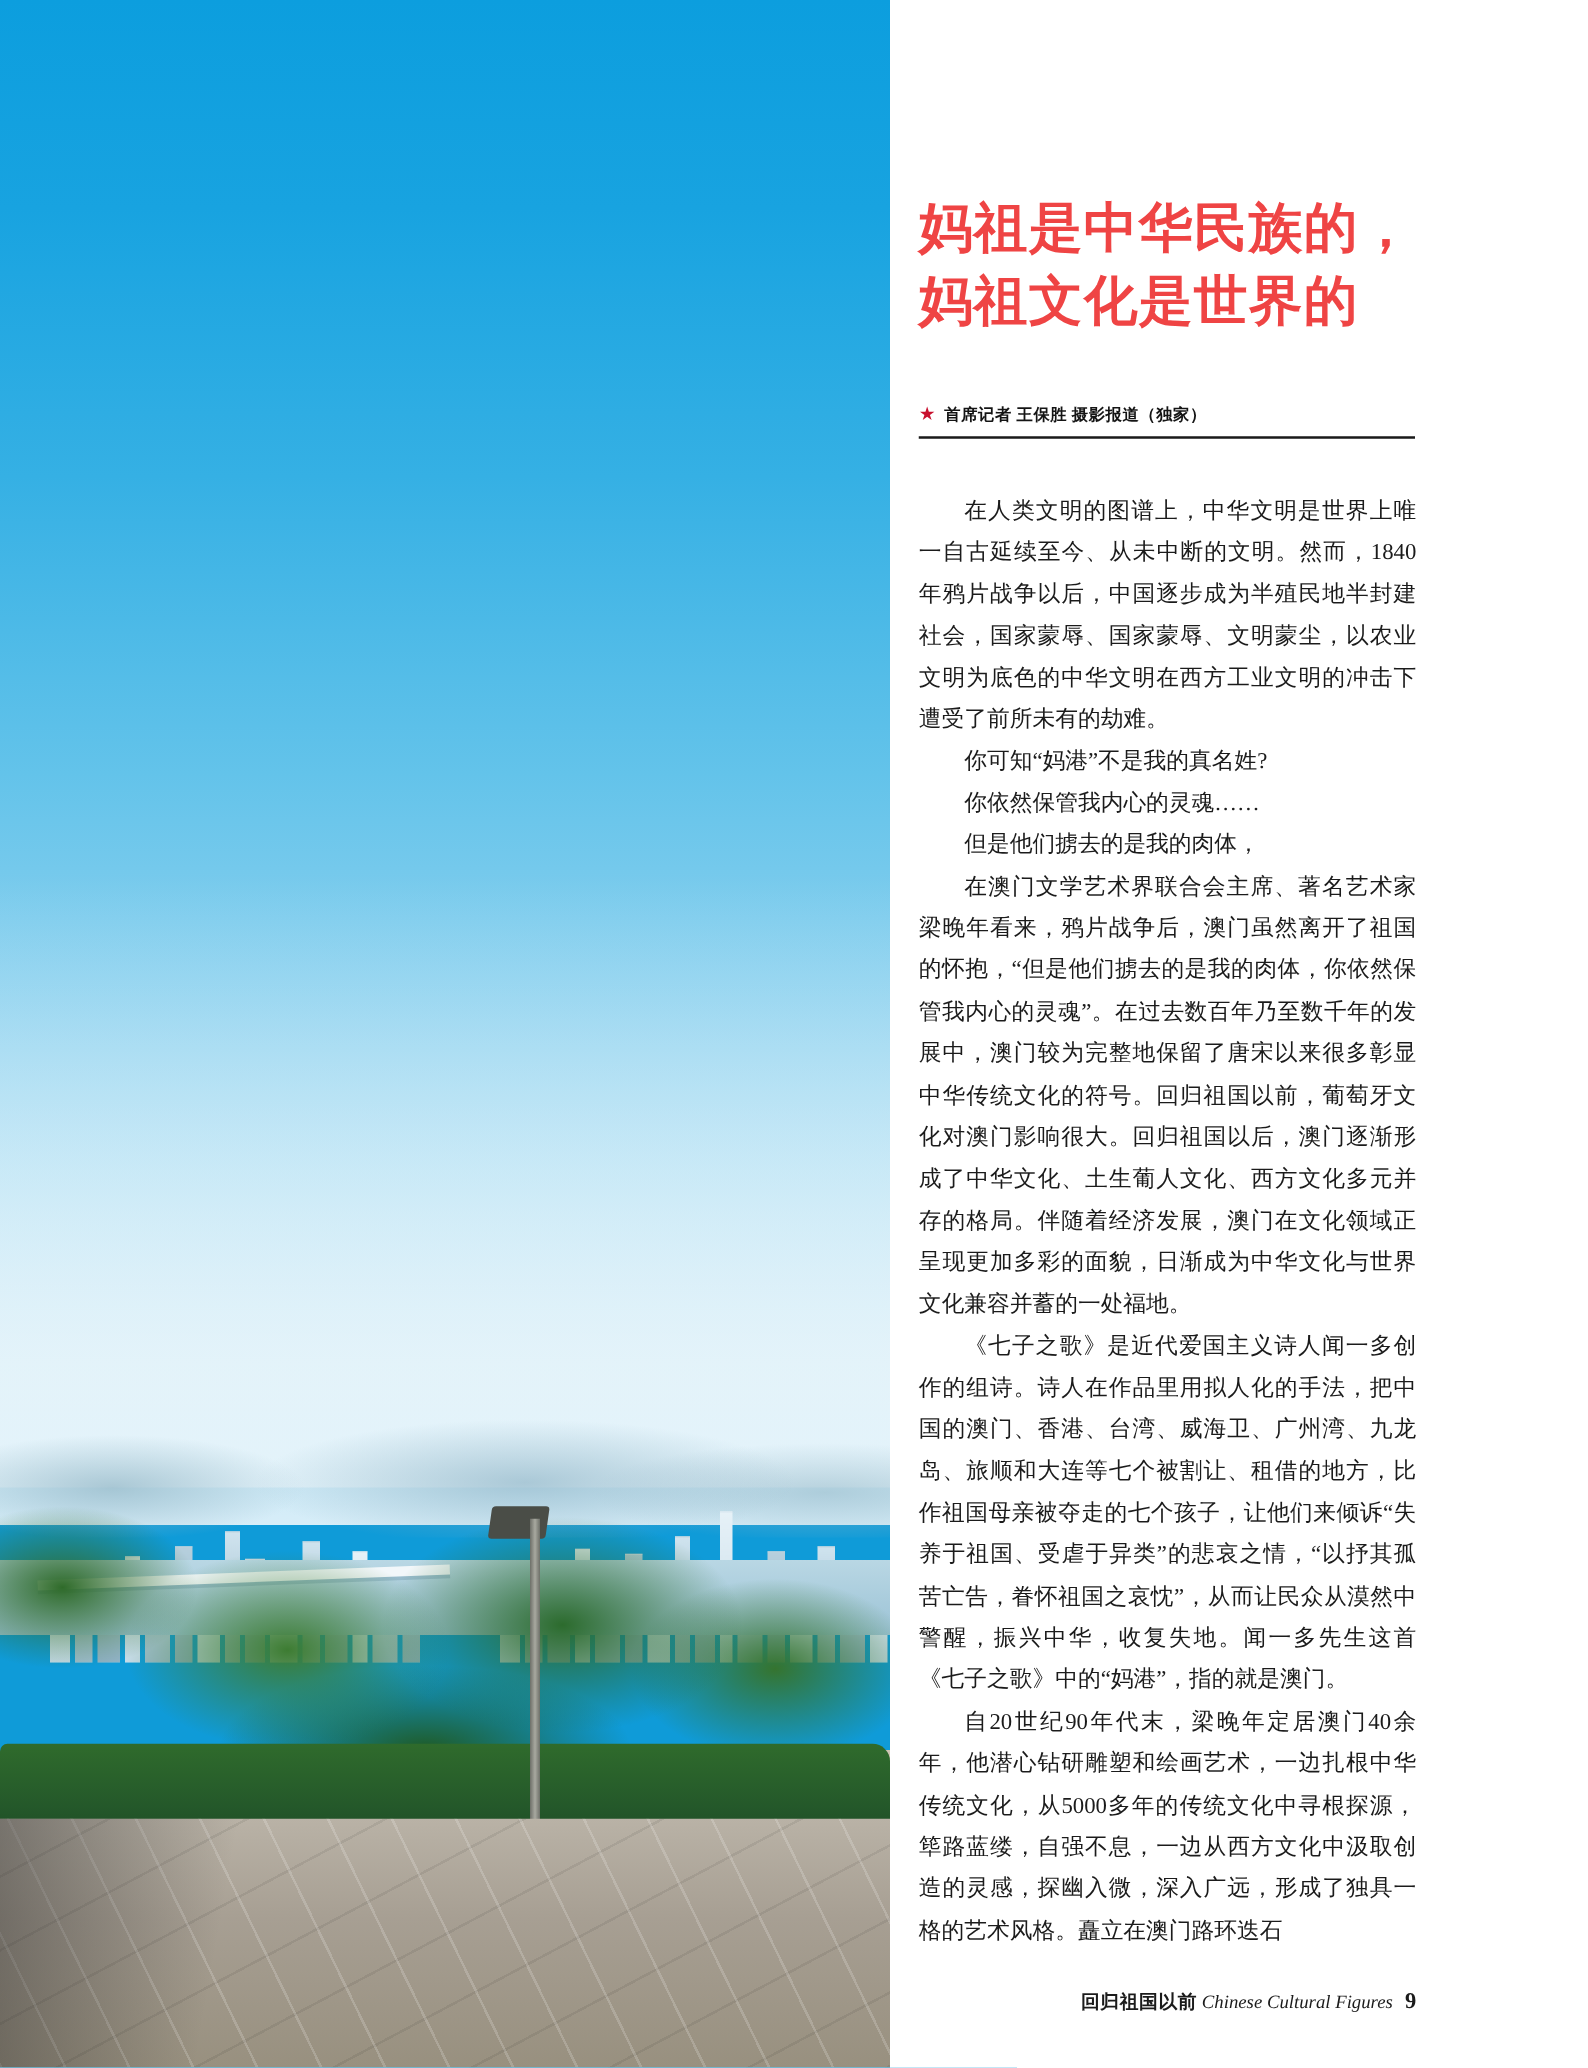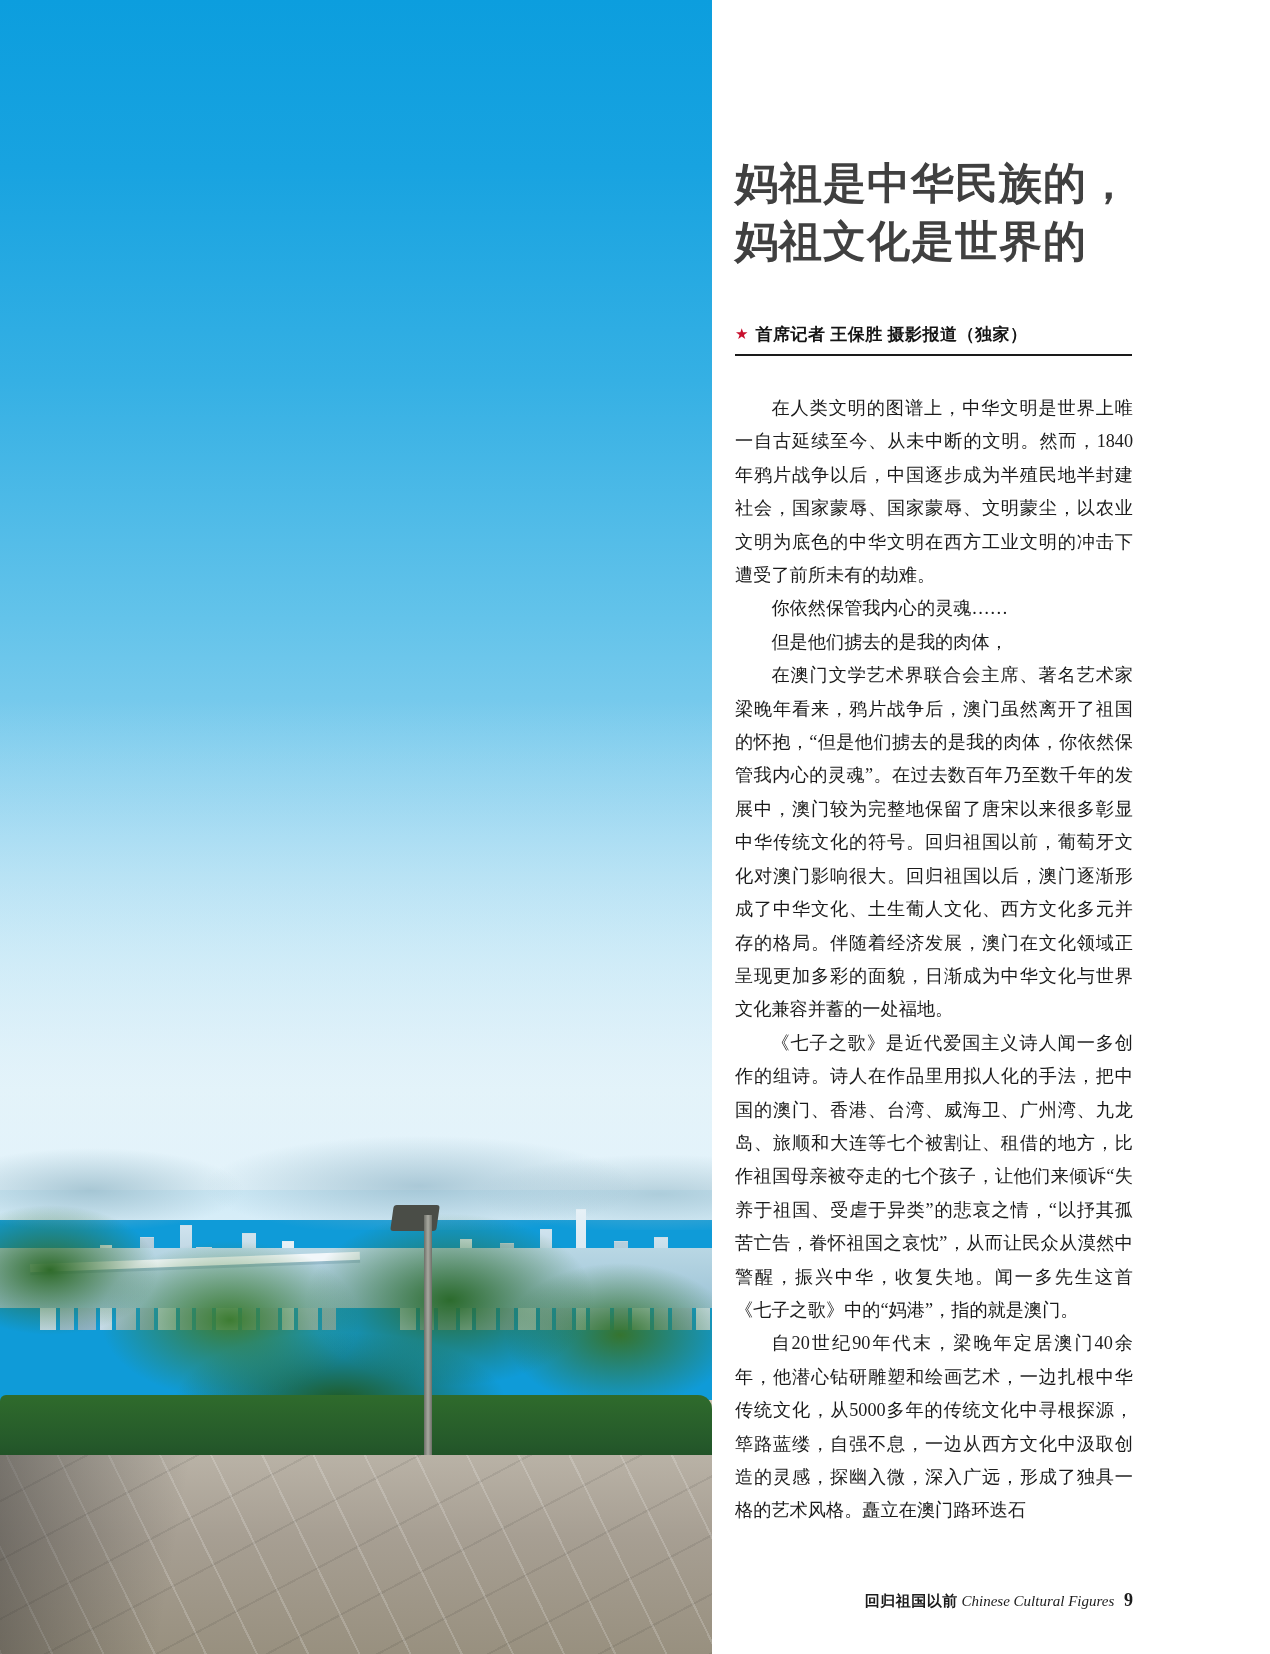--- a/index.html
+++ b/index.html
@@ -193,41 +193,41 @@
   }
   .headline {
     position: absolute;
     left: 0;
     top: 126px;
     width: 400px;
     font-family: "Liberation Serif", "DejaVu Serif", serif;
     font-size: 43px;
     line-height: 58px;
     font-weight: bold;
-    color: #404040;
+    color: #ef4444;
     letter-spacing: 1px;
   }
   .byline-wrap {
     position: absolute;
     left: 0;
     top: 323px;
     width: 397px;
     border-bottom: 2px solid #1a1a1a;
     padding-bottom: 8px;
     display: flex;
     align-items: center;
     gap: 7px;
   }
   .star {
     color: #c8102e;
     font-size: 15px;
     line-height: 1;
   }
   .byline {
-    font-size: 17px;
+    font-size: 13px;
     font-weight: bold;
     color: #141414;
     letter-spacing: 0.5px;
   }
   .body {
     position: absolute;
     left: 0;
     top: 392px;
     width: 398px;
     font-size: 18.2px;
@@ -318,20 +318,21 @@
 
     <h1 class="headline">妈祖是中华民族的，妈祖文化是世界的</h1>
 
     <div class="byline-wrap">
       <span class="star">★</span>
       <span class="byline">首席记者 王保胜 摄影报道（独家）</span>
     </div>
 
     <div class="body">
       <p>在人类文明的图谱上，中华文明是世界上唯一自古延续至今、从未中断的文明。然而，1840年鸦片战争以后，中国逐步成为半殖民地半封建社会，国家蒙辱、国家蒙辱、文明蒙尘，以农业文明为底色的中华文明在西方工业文明的冲击下遭受了前所未有的劫难。</p>
+      <p class="poem">你可知“妈港”不是我的真名姓?</p>
       <p class="poem">你依然保管我内心的灵魂……</p>
       <p class="poem">但是他们掳去的是我的肉体，</p>
       <p>在澳门文学艺术界联合会主席、著名艺术家梁晚年看来，鸦片战争后，澳门虽然离开了祖国的怀抱，“但是他们掳去的是我的肉体，你依然保管我内心的灵魂”。在过去数百年乃至数千年的发展中，澳门较为完整地保留了唐宋以来很多彰显中华传统文化的符号。回归祖国以前，葡萄牙文化对澳门影响很大。回归祖国以后，澳门逐渐形成了中华文化、土生葡人文化、西方文化多元并存的格局。伴随着经济发展，澳门在文化领域正呈现更加多彩的面貌，日渐成为中华文化与世界文化兼容并蓄的一处福地。</p>
       <p>《七子之歌》是近代爱国主义诗人闻一多创作的组诗。诗人在作品里用拟人化的手法，把中国的澳门、香港、台湾、威海卫、广州湾、九龙岛、旅顺和大连等七个被割让、租借的地方，比作祖国母亲被夺走的七个孩子，让他们来倾诉“失养于祖国、受虐于异类”的悲哀之情，“以抒其孤苦亡告，眷怀祖国之哀忱”，从而让民众从漠然中警醒，振兴中华，收复失地。闻一多先生这首《七子之歌》中的“妈港”，指的就是澳门。</p>
       <p>自20世纪90年代末，梁晚年定居澳门40余年，他潜心钻研雕塑和绘画艺术，一边扎根中华传统文化，从5000多年的传统文化中寻根探源，筚路蓝缕，自强不息，一边从西方文化中汲取创造的灵感，探幽入微，深入广远，形成了独具一格的艺术风格。矗立在澳门路环迭石</p>
     </div>
 
     <div class="footer">
       <span class="cn">回归祖国以前</span>
       <span class="en">Chinese Cultural Figures</span>

